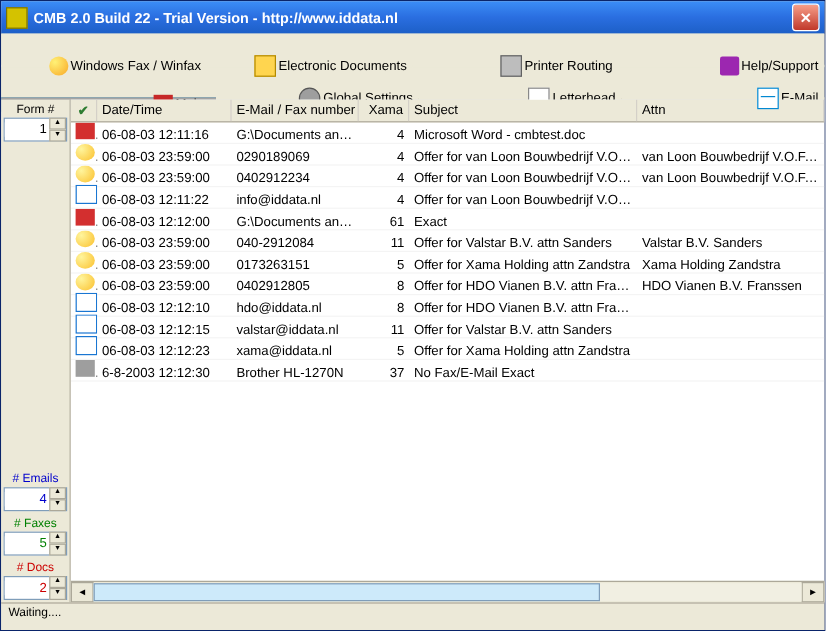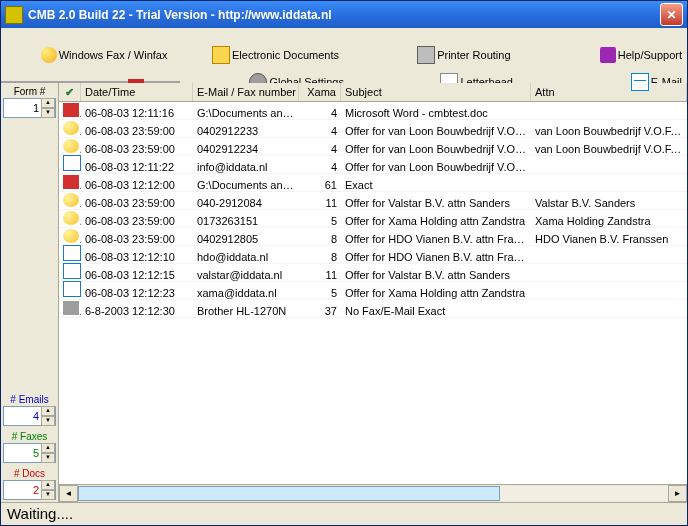--- a/index.html
+++ b/index.html
@@ -50,21 +50,21 @@
   .row-icon{width:16px;height:14px;display:inline-block;}
   .ric-pdf{background:#d32f2f;}
   .ric-ball{background:radial-gradient(circle at 30% 30%,#fff59d,#fbc02d);border-radius:50%;}
   .ric-blue{background:#fff;border:1px solid #1976d2;}
   .ric-prn{background:#9e9e9e;}
   .check-hdr{color:#2e7d32;font-weight:bold;}
   .hscroll{height:17px;background:#ece9d8;display:flex;align-items:center;border-top:1px solid #aca899;}
   .hsbtn{width:17px;height:15px;background:#ece9d8;border:1px solid #aca899;display:flex;align-items:center;justify-content:center;cursor:pointer;font-size:8px;}
   .hstrack{flex:1;background:#f1efe2;height:15px;position:relative;}
   .hsthumb{position:absolute;left:0;top:0;height:13px;width:420px;background:#cdeafa;border:1px solid #7f9db9;}
-  .statusbar{height:18px;background:#ece9d8;border-top:1px solid #aca899;padding:2px 6px;font-size:15px;}
+  .statusbar{height:18px;background:#ece9d8;border-top:1px solid #aca899;padding:2px 6px;font-size:10px;}
 </style>
 </head>
 <body>
 
 <div class="window">
 
   <div class="titlebar">
     <span class="ticon"></span>
     <span class="title">CMB 2.0 Build 22 - Trial Version - http://www.iddata.nl</span>
     <div class="closebtn">✕</div>
@@ -172,21 +172,21 @@
               <div class="cell col-icon" style="text-align:center"><span class="row-icon ric-pdf"></span></div>
               <div class="cell col-dt">06-08-03 12:11:16</div>
               <div class="cell col-email">G:\Documents and S...</div>
               <div class="cell col-pages">4</div>
               <div class="cell col-subj">Microsoft Word - cmbtest.doc</div>
               <div class="cell col-attn"></div>
             </div>
             <div class="row">
               <div class="cell col-icon" style="text-align:center"><span class="row-icon ric-ball"></span></div>
               <div class="cell col-dt">06-08-03 23:59:00</div>
-              <div class="cell col-email">0402912233</div>
+              <div class="cell col-email">0290189069</div>
               <div class="cell col-pages">4</div>
               <div class="cell col-subj">Offer for van Loon Bouwbedrijf V.O.F. ...</div>
               <div class="cell col-attn">van Loon Bouwbedrijf V.O.F. dhr. J.I</div>
             </div>
             <div class="row">
               <div class="cell col-icon" style="text-align:center"><span class="row-icon ric-ball"></span></div>
               <div class="cell col-dt">06-08-03 23:59:00</div>
               <div class="cell col-email">0402912234</div>
               <div class="cell col-pages">4</div>
               <div class="cell col-subj">Offer for van Loon Bouwbedrijf V.O.F. ...</div>

